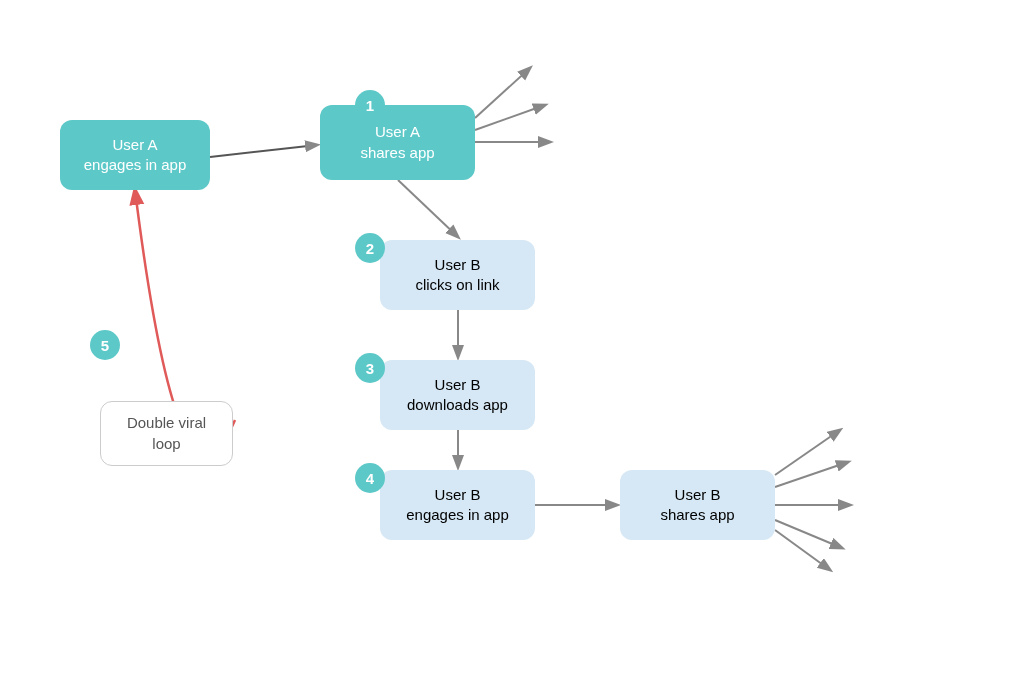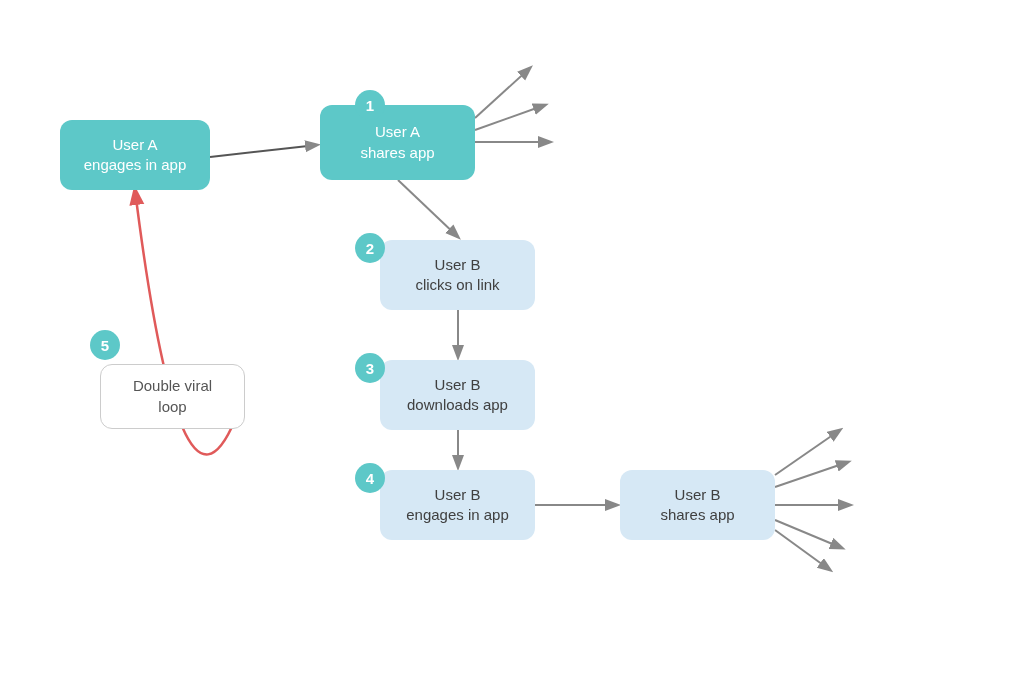--- a/index.html
+++ b/index.html
@@ -27,21 +27,21 @@
       line-height: 1.35;
       font-weight: 400;
     }
     .node-teal {
       background: #5dc8c8;
       color: #fff;
       border: none;
     }
     .node-blue {
       background: #d6e8f5;
-      color: #404040;
+      color: #000000;
       border: none;
     }
     .node-white {
       background: #fff;
       color: #555;
       border: 1px solid #ccc;
     }
     .badge {
       position: absolute;
       width: 30px;
@@ -124,21 +124,21 @@
   <div class="node node-blue" style="left:380px; top:470px; width:155px; height:70px;">
     <span style="white-space:pre-line;">User B
 engages in app</span>
   </div>
 
   <div class="node node-blue" style="left:620px; top:470px; width:155px; height:70px;">
     <span style="white-space:pre-line;">User B
 shares app</span>
   </div>
 
-  <div class="node node-white" style="left:100px; top:364px; width:145px; height:65px;text-align:center;">
+  <div class="node node-white" style="left:100px; top:401px; width:133px; height:65px;text-align:center;">
     <span style="white-space:pre-line;">Double viral
 loop</span>
   </div>
 
   <div class="badge" style="left:355px; top:90px;">
     <span>1</span>
   </div>
   <div class="badge" style="left:355px; top:233px;">
     <span>2</span>
   </div>

